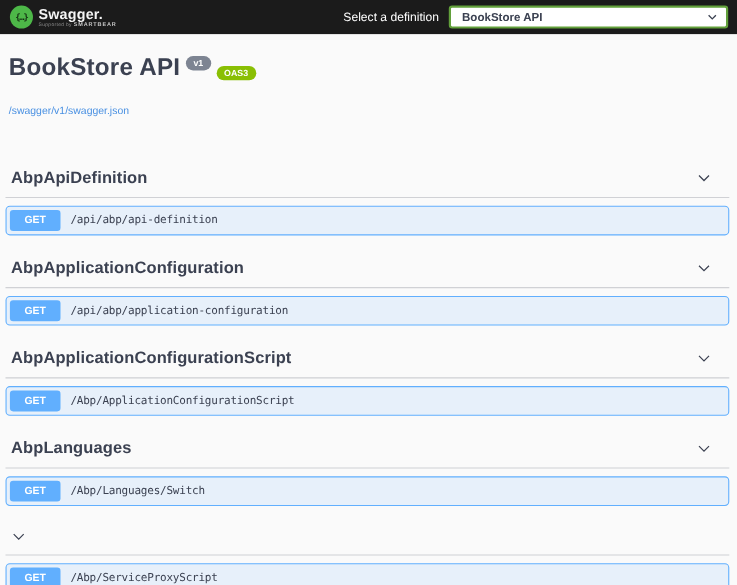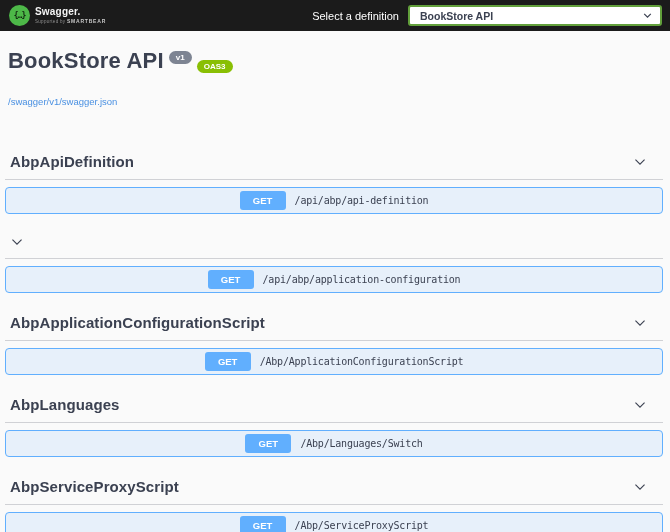--- a/index.html
+++ b/index.html
@@ -27,21 +27,21 @@
     display: flex; align-items: center; justify-content: center;
     flex: 0 0 auto;
   }
   .logo-braces {
     font-family: "DejaVu Sans Mono", monospace;
     font-size: 8px; font-weight: bold;
     color: rgba(0,0,0,.78);
     letter-spacing: -1px;
   }
   .brand-text { display: flex; flex-direction: column; line-height: 1; }
-  .brand-name { color: #f5f5f5; font-size: 10px; font-weight: bold; letter-spacing: .2px; }
+  .brand-name { color: #f5f5f5; font-size: 13px; font-weight: bold; letter-spacing: .2px; }
   .brand-tagline { margin-top: 2px; font-size: 4.5px; color: #8f8f8f; letter-spacing: .3px; }
   .brand-tagline b { color: #c9c9c9; font-size: 5px; letter-spacing: .8px; }
 
   .definition-picker { display: flex; align-items: center; gap: 9px; }
   .select-label { color: #fff; font-size: 11px; font-weight: normal; }
   .definition-select {
     width: 254px; height: 21px;
     background: #fff;
     border: 2px solid var(--select-border, #62a03b);
     border-radius: 3px;
@@ -81,21 +81,20 @@
   .chevron { margin-right: 16px; flex: 0 0 auto; }
 
   .opblock {
     margin: 7px 0 13px 0;
     border: 1px solid var(--get-blue, #61affe);
     background: rgba(97,175,254,.12);
     border-radius: 4px;
     display: flex; align-items: center;
     padding: 3px;
     cursor: pointer;
-    justify-content: center;
   }
   .method-badge {
     background: var(--get-blue, #61affe);
     color: #fff;
     font-size: 9.5px; font-weight: bold;
     width: 46px; text-align: center;
     padding: 4px 0;
     border-radius: 3px;
     flex: 0 0 auto;
   }
@@ -158,20 +157,21 @@
     <div class="ops">
   <div class="opblock">
     <span class="method-badge">GET</span>
     <span class="op-path">/api/abp/api-definition</span>
   </div>
 </div>
   </section>
 
   <section class="opblock-tag-section">
     <div class="opblock-tag">
+      <h3 class="tag-title">AbpApplicationConfiguration</h3>
       <svg class="chevron" width="14" height="14" viewBox="0 0 20 20">
         <path d="M3.5 6.5 L10 13 L16.5 6.5" fill="none" stroke="#3b4151" stroke-width="1.6"></path>
       </svg>
     </div>
     <div class="ops">
   <div class="opblock">
     <span class="method-badge">GET</span>
     <span class="op-path">/api/abp/application-configuration</span>
   </div>
 </div>
@@ -202,21 +202,20 @@
     <div class="ops">
   <div class="opblock">
     <span class="method-badge">GET</span>
     <span class="op-path">/Abp/Languages/Switch</span>
   </div>
 </div>
   </section>
 
   <section class="opblock-tag-section">
     <div class="opblock-tag">
-      <h3 class="tag-title">AbpServiceProxyScript</h3>
       <svg class="chevron" width="14" height="14" viewBox="0 0 20 20">
         <path d="M3.5 6.5 L10 13 L16.5 6.5" fill="none" stroke="#3b4151" stroke-width="1.6"></path>
       </svg>
     </div>
     <div class="ops">
   <div class="opblock">
     <span class="method-badge">GET</span>
     <span class="op-path">/Abp/ServiceProxyScript</span>
   </div>
 </div>

